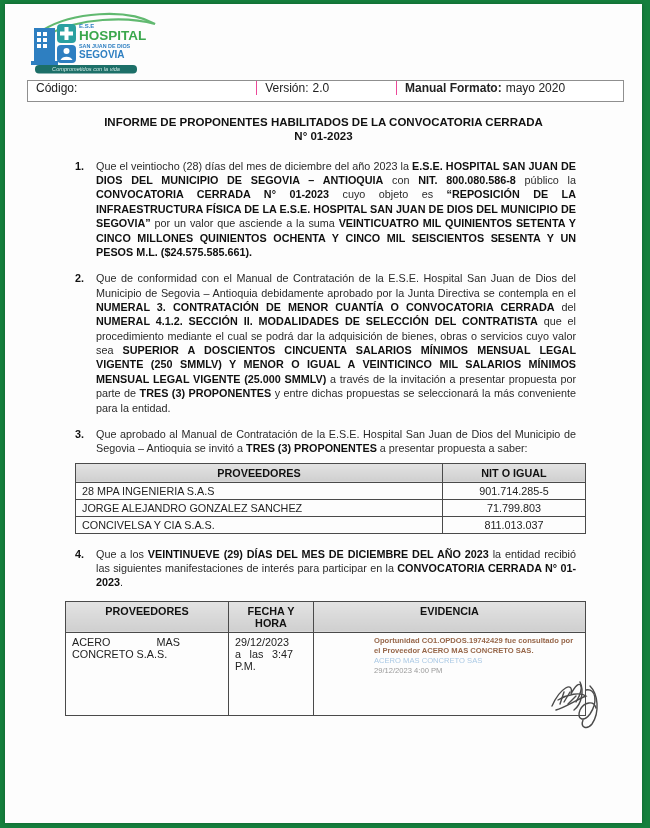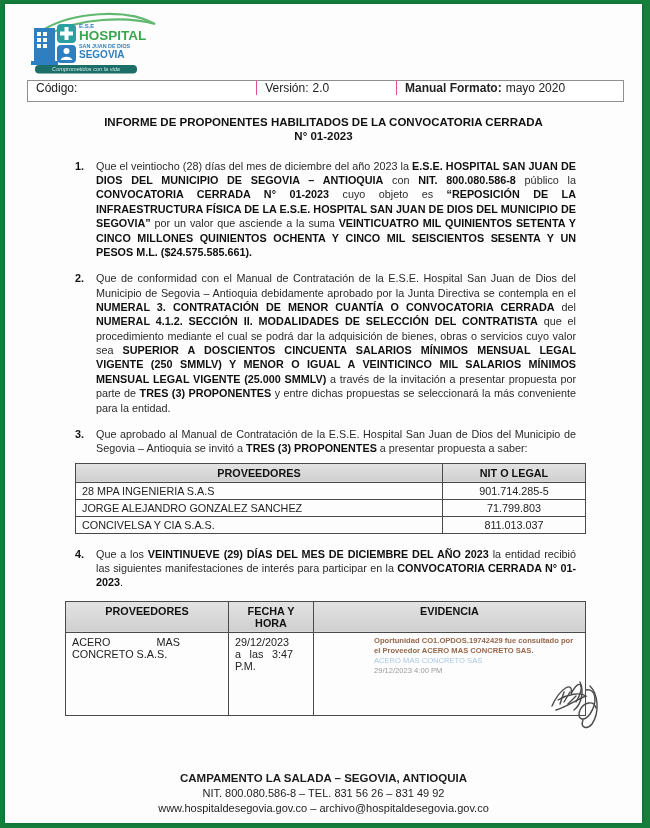--- a/index.html
+++ b/index.html
@@ -144,21 +144,21 @@
       <div class="item" style="margin-bottom:7px">
         <span class="inum">3.</span>
         <span class="ibody"><span>Que aprobado al Manual de Contratación de la E.S.E. Hospital San Juan de Dios del Municipio de Segovia – Antioquia se invitó a </span><span class="b">TRES (3) PROPONENTES</span><span> a presentar propuesta a saber:</span></span>
       </div>
     </div>
 
     <table class="t1">
       <thead>
         <tr>
           <th>PROVEEDORES</th>
-          <th class="c-nit">NIT O LEGAL</th>
+          <th class="c-nit">NIT O IGUAL</th>
         </tr>
       </thead>
       <tbody>
         <tr>
           <td>28 MPA INGENIERIA S.A.S</td>
           <td class="c-nit">901.714.285-5</td>
         </tr>
         <tr>
           <td>JORGE ALEJANDRO GONZALEZ SANCHEZ</td>
           <td class="c-nit">71.799.803</td>
@@ -210,20 +210,15 @@
           <path d="M12 46 C 20 28, 34 20, 31 34 C 40 16, 46 26, 36 42"></path>
           <path d="M18 40 C 28 34, 40 32, 46 36 C 36 40, 24 48, 16 50"></path>
           <path d="M40 22 C 44 30, 42 44, 34 50"></path>
           <path d="M46 30 C 56 28, 58 42, 50 54 C 44 62, 36 60, 40 50 C 44 42, 54 40, 56 48"></path>
           <path d="M50 26 C 58 34, 60 52, 52 64 C 47 70, 40 68, 43 60"></path>
           <path d="M24 42 l6 -10 M28 44 l8 -8 M20 44 l4 -12"></path>
         </g>
       </svg>
     </div>
 
-    <div class="footer">
-      <div class="f1">CAMPAMENTO LA SALADA – SEGOVIA, ANTIOQUIA</div>
-      <div>NIT. 800.080.586-8 – TEL. 831 56 26 – 831 49 92</div>
-      <div>www.hospitaldesegovia.gov.co – archivo@hospitaldesegovia.gov.co</div>
-    </div>
 
   </div>
 </div>
 
 </body></html>

